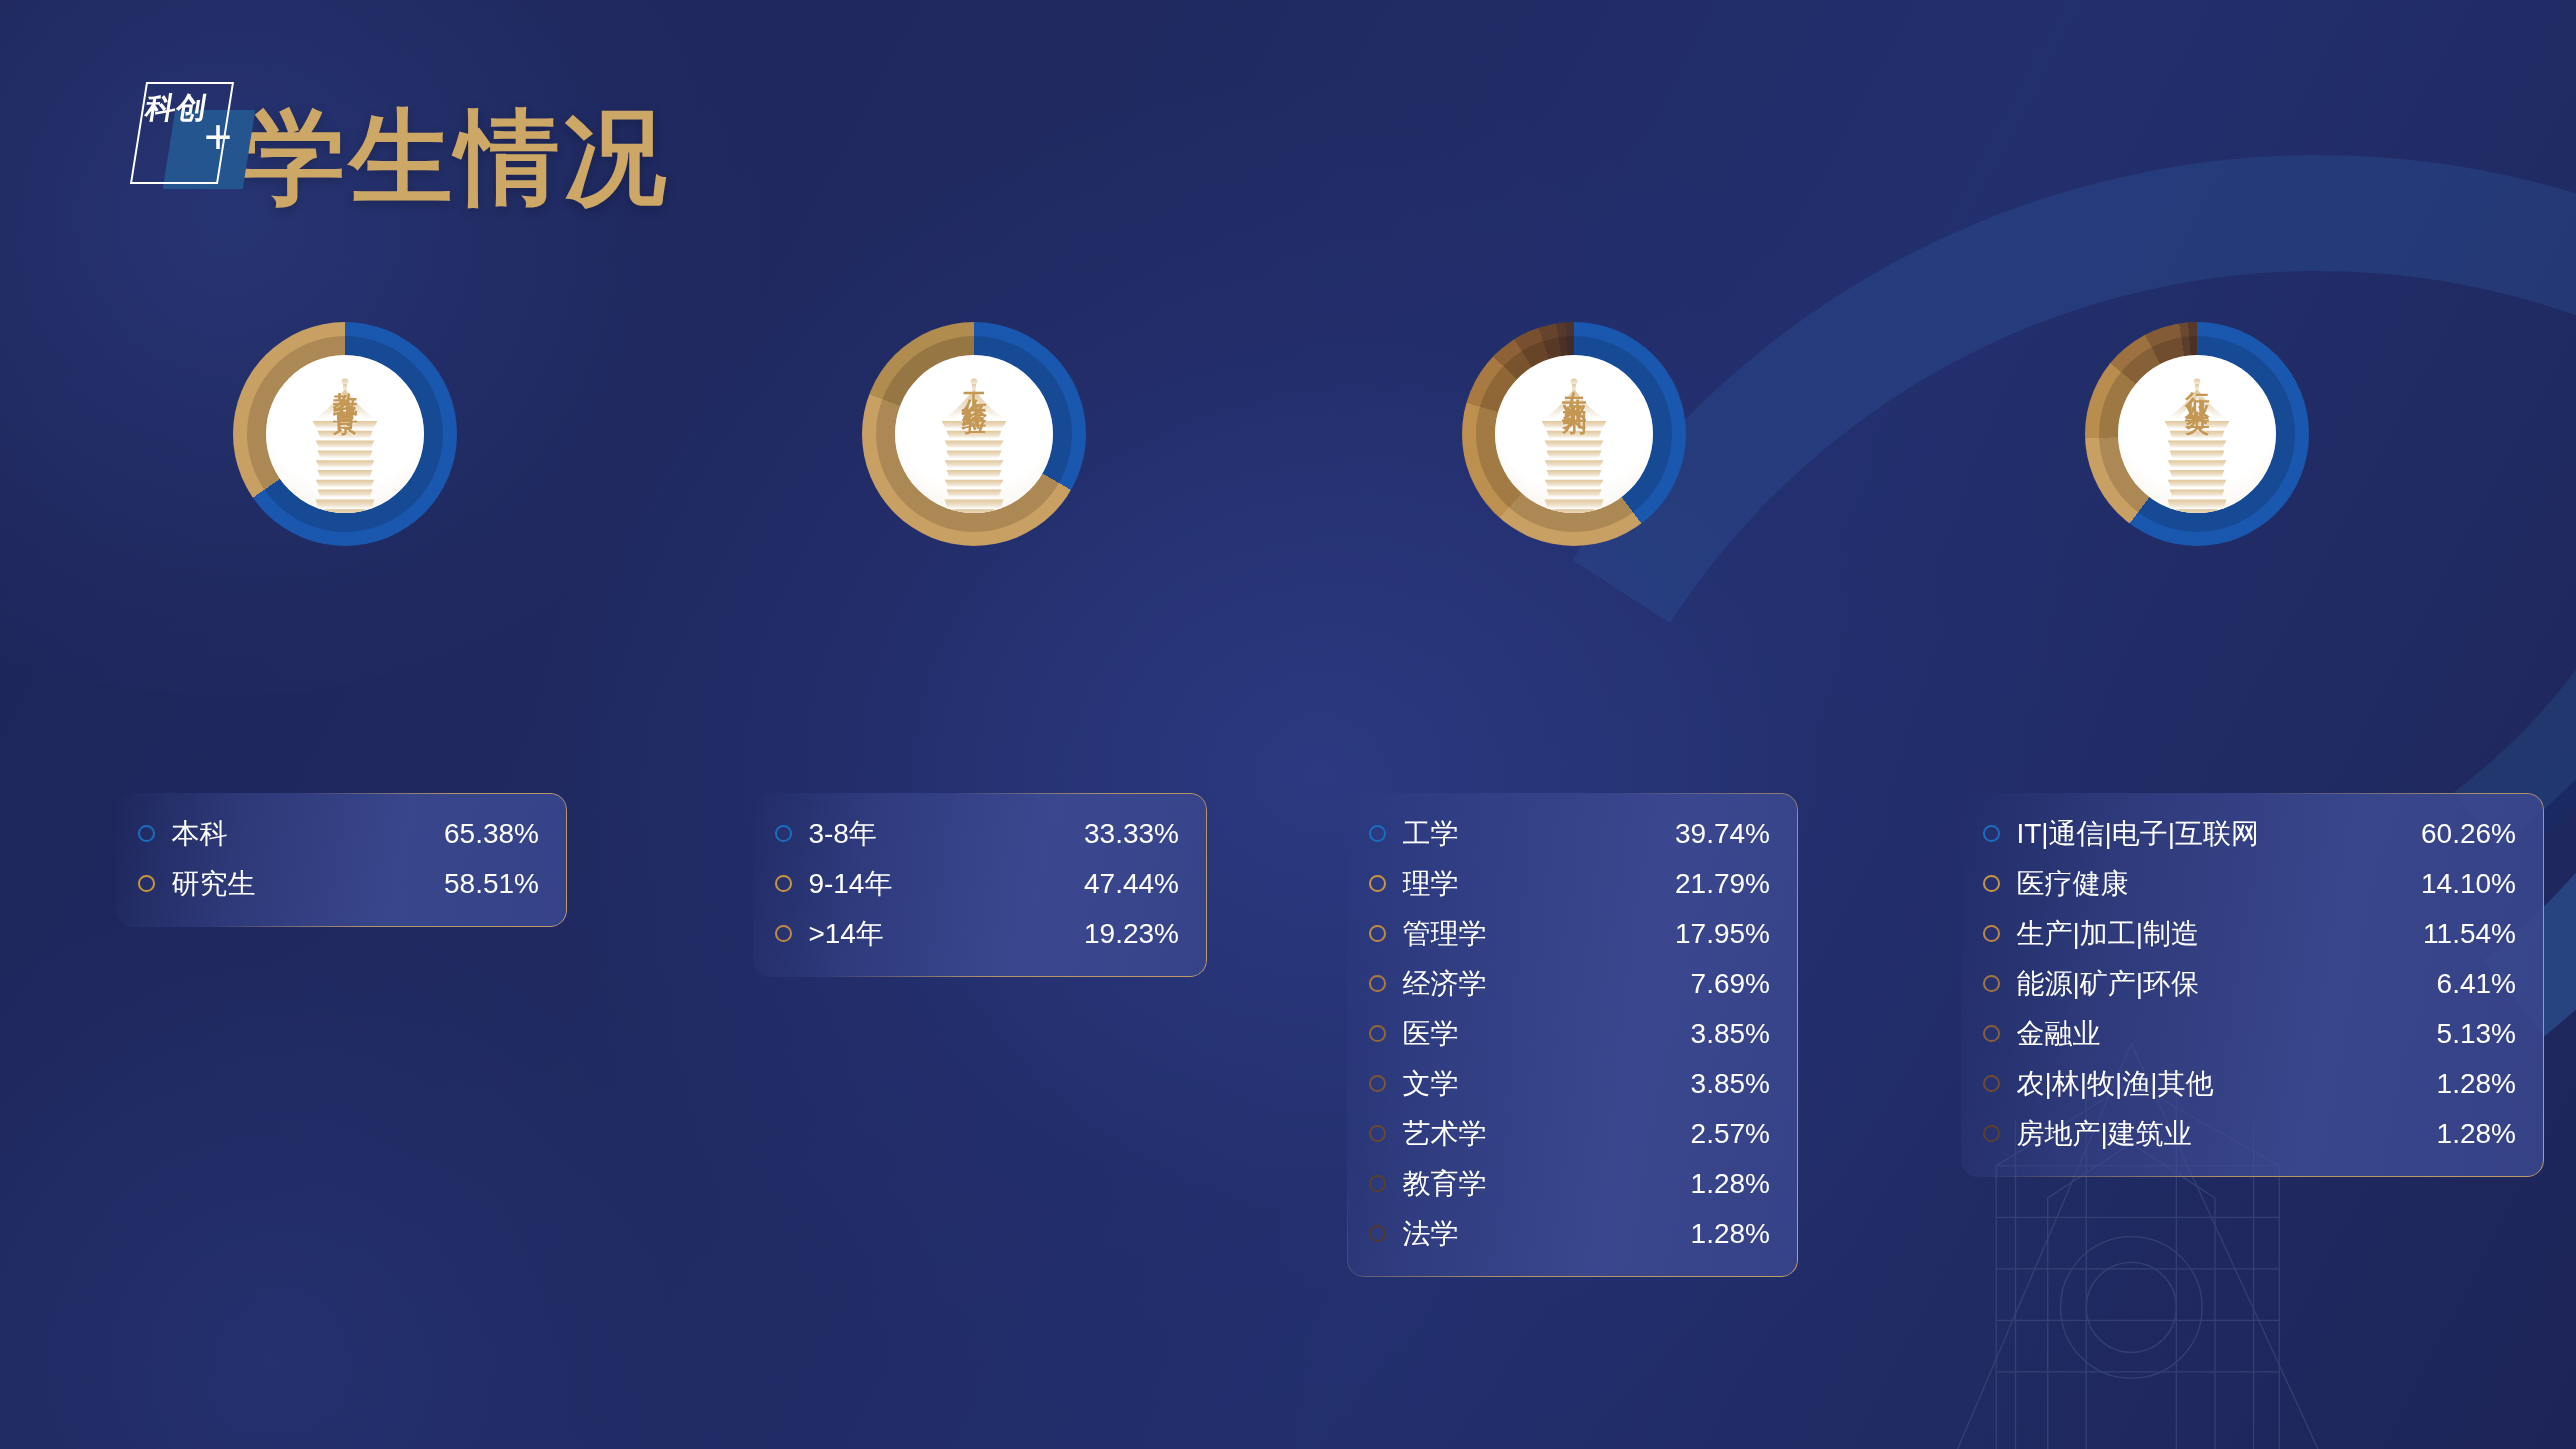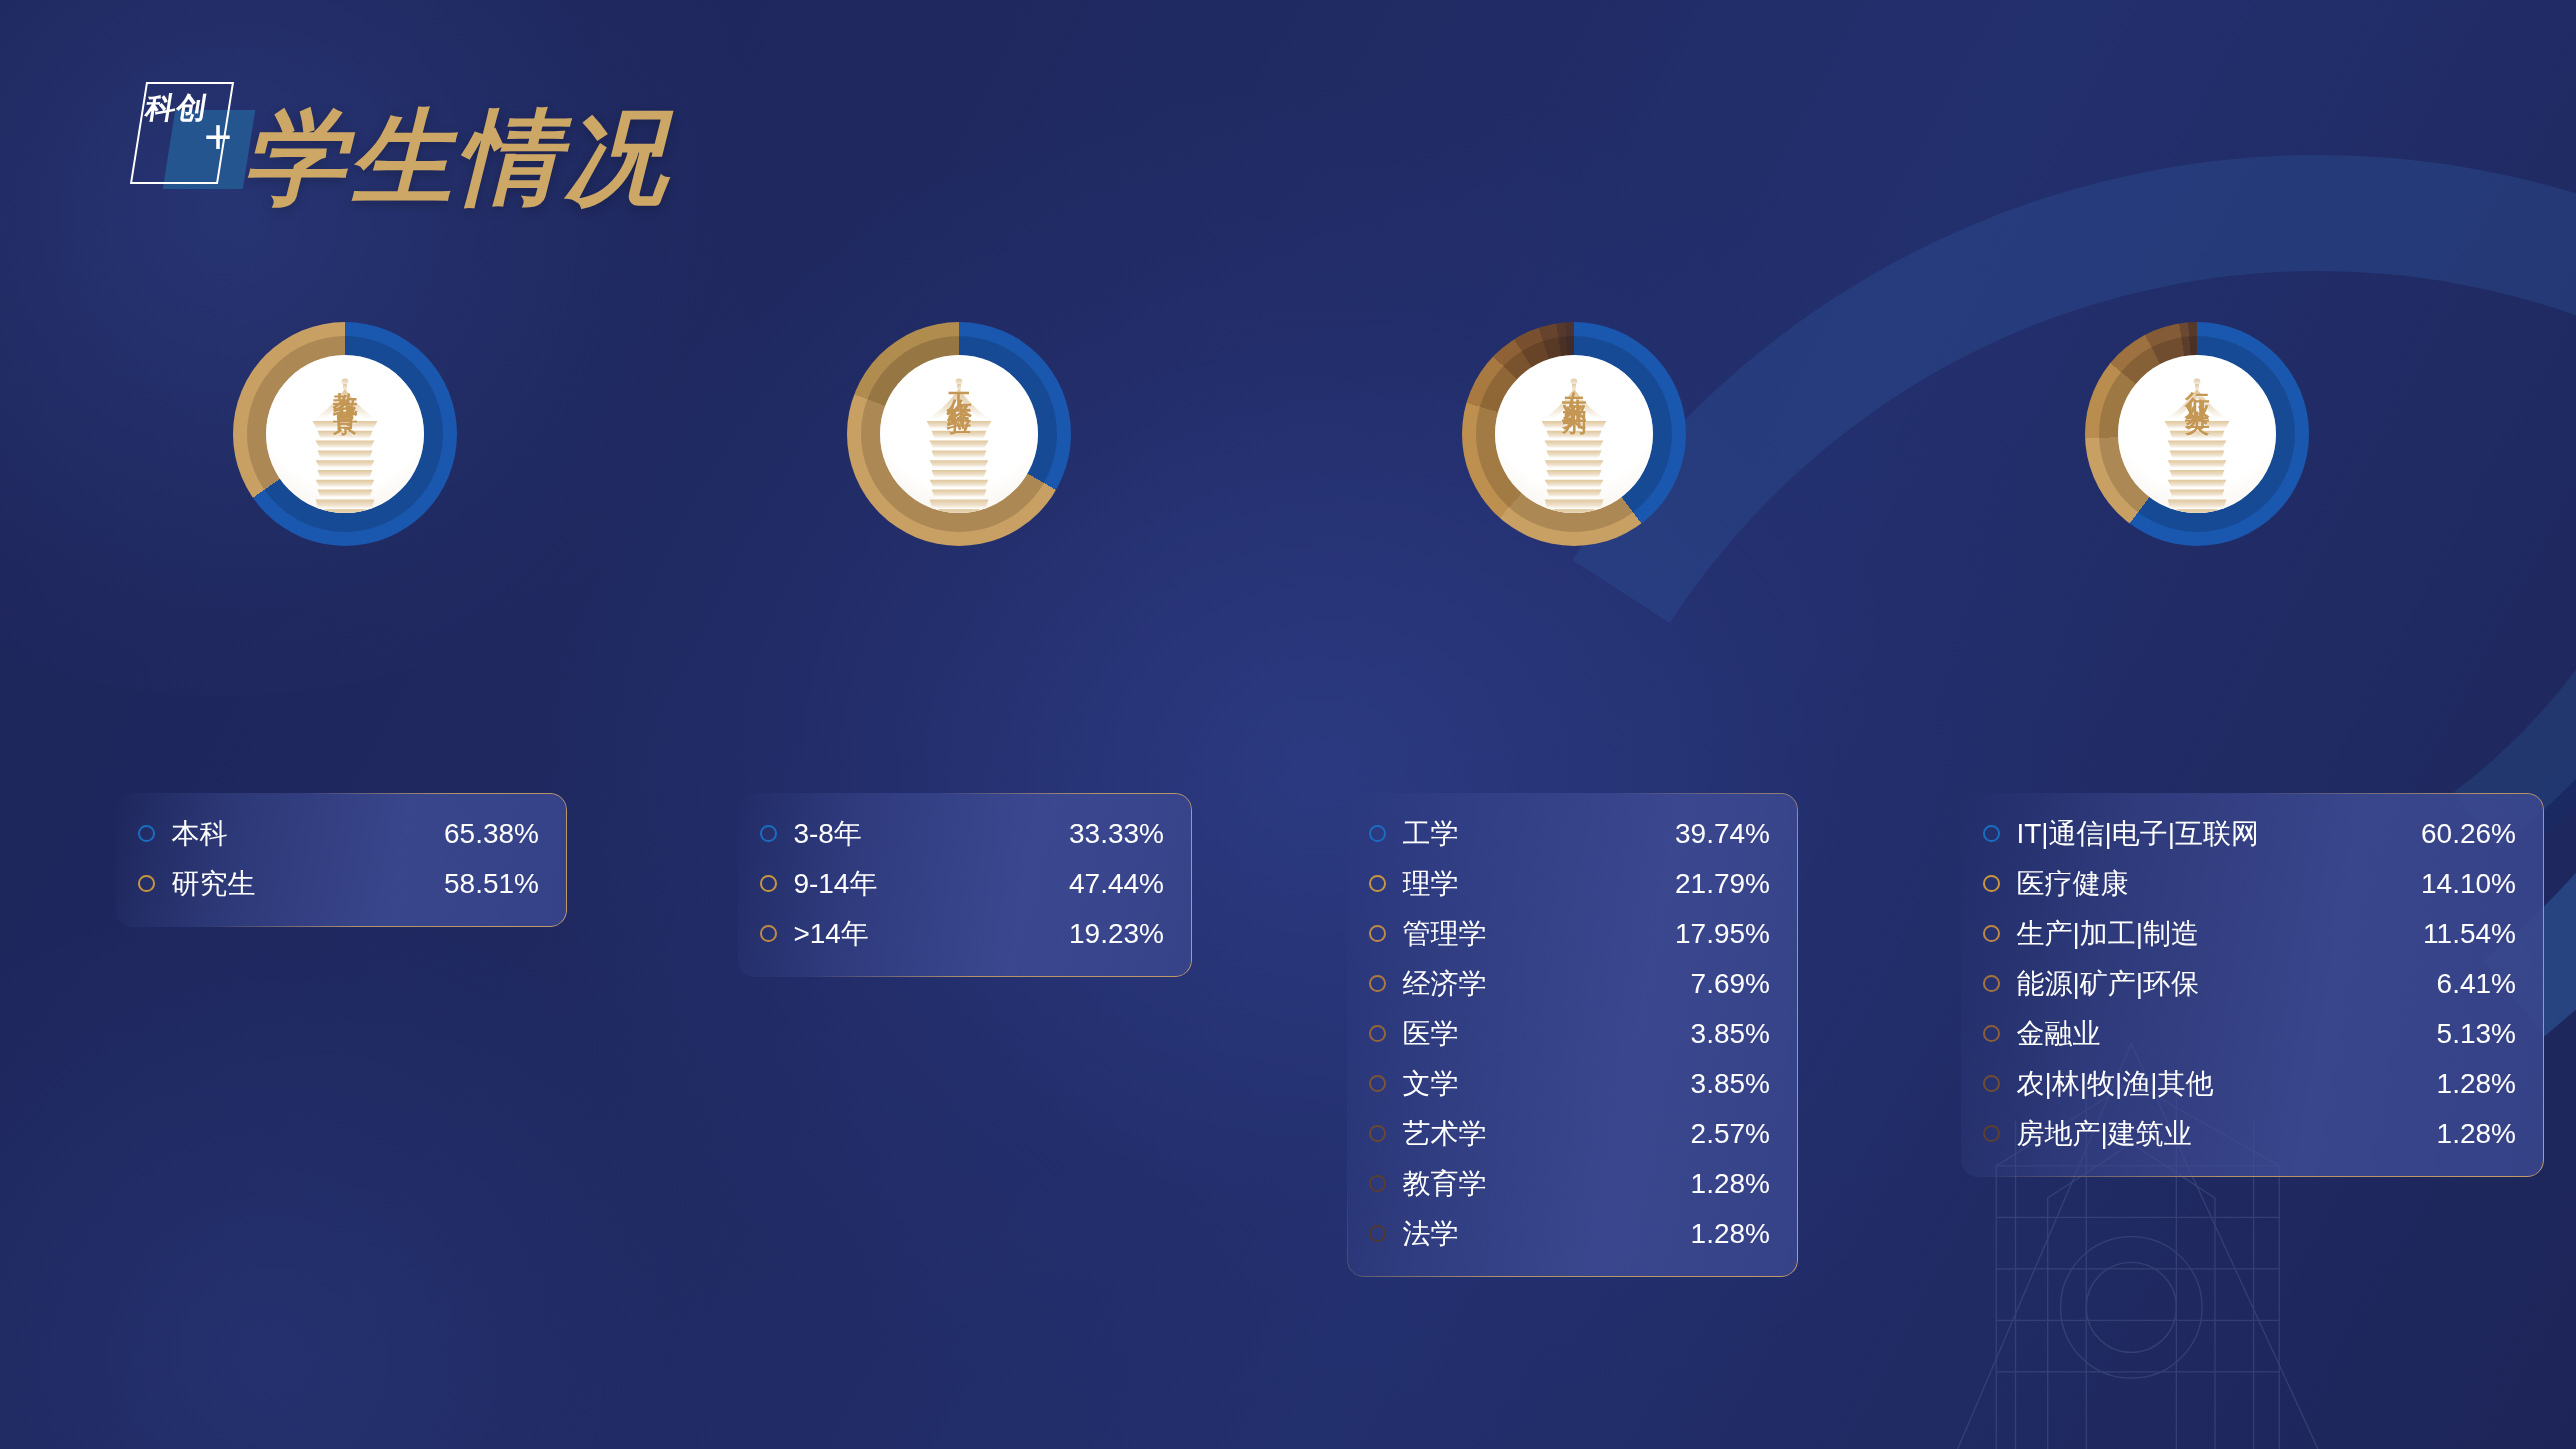--- a/index.html
+++ b/index.html
@@ -31,21 +31,21 @@
   .linework{position:absolute;left:1919px;top:1005px;width:489px;height:444px;opacity:.16;pointer-events:none;}
   
   .header{position:absolute;left:129px;top:77px;display:flex;align-items:flex-end;}
   .logo-wrap{position:relative;width:129px;height:129px;flex:0 0 auto;}
   .logo-fill{position:absolute;left:40px;top:33px;width:80px;height:79px;background:#24558f;transform:skewX(-9deg);}
   .logo-box{position:absolute;left:9px;top:5.2px;width:84px;height:98px;border:2.6px solid #ffffff;transform:skewX(-9deg);}
   .logo-text{position:absolute;left:16.7px;top:13px;width:71px;color:#ffffff;font-size:30px;line-height:35px;
      letter-spacing:0.6px;transform:skewX(-9deg);font-weight:700;}
   .logo-plus{position:absolute;left:75px;top:36px;color:#ffffff;font-size:48px;line-height:48px;font-weight:400;}
   .title{margin-left:-15.5px;color:#cda765;font-size:103px;line-height:97px;font-weight:700;
-     letter-spacing:3.9px;font-style:italic;white-space:nowrap;text-shadow:0 2.6px 10.3px rgba(0,0,0,.22);}
+     letter-spacing:3.9px;white-space:nowrap;text-shadow:0 2.6px 10.3px rgba(0,0,0,.22);}
   
   .col{position:absolute;top:0;width:618px;height:1449px;}
   .donut{position:absolute;width:224px;height:224px;border-radius:50%;}
   .donut .ring-outer{position:absolute;inset:0;border-radius:50%;}
   .donut .ring-inner{position:absolute;inset:14px;border-radius:50%;}
   .donut .hole{position:absolute;inset:33px;border-radius:50%;
      background:radial-gradient(circle at 50% 30%, #ffffff 0%, #ffffff 62%, #f6efe4 100%);
      box-shadow:0 0 0 1.3px rgba(255,255,255,.35) inset;overflow:hidden;}
   .pagoda{position:absolute;left:50%;top:12%;transform:translateX(-50%);width:62%;height:86%;}
   .vlabel{position:absolute;left:50%;top:11%;transform:translateX(-50%);
@@ -142,21 +142,21 @@
             <span class="lg-label">本科</span>
             <span class="lg-value">65.38%</span>
           </div>
           <div class="legend-row">
             <span class="marker" style="border-color: rgb(201, 150, 63);"></span>
             <span class="lg-label">研究生</span>
             <span class="lg-value">58.51%</span>
           </div>
         </div>
       </div>
-      <div class="col" style="left: 0px;">
+      <div class="col" style="left: 15px;">
         <div class="donut" style="left: 847px; top: 322px;">
           <div class="ring-outer" style="background: conic-gradient(rgb(26, 87, 174) 0deg, rgb(26, 87, 174) 119.988deg, rgb(201, 160, 99) 119.988deg, rgb(201, 160, 99) 290.772deg, rgb(176, 140, 79) 290.772deg, rgb(176, 140, 79) 360deg);"></div>
           <div class="ring-inner" style="background: conic-gradient(rgb(22, 74, 148) 0deg, rgb(22, 74, 148) 119.988deg, rgb(171, 136, 84) 119.988deg, rgb(171, 136, 84) 290.772deg, rgb(150, 119, 67) 290.772deg, rgb(150, 119, 67) 360deg);"></div>
           <div class="hole">
             <div class="pagoda">
 <svg viewBox="0 0 200 300" preserveAspectRatio="xMidYMax meet">
  <defs>
                   <linearGradient id="pg" x1="0" y1="0" x2="0" y2="1">
    <stop offset="0%" stop-color="#e0c79c"></stop>
                     <stop offset="55%" stop-color="#eddfc8"></stop>

